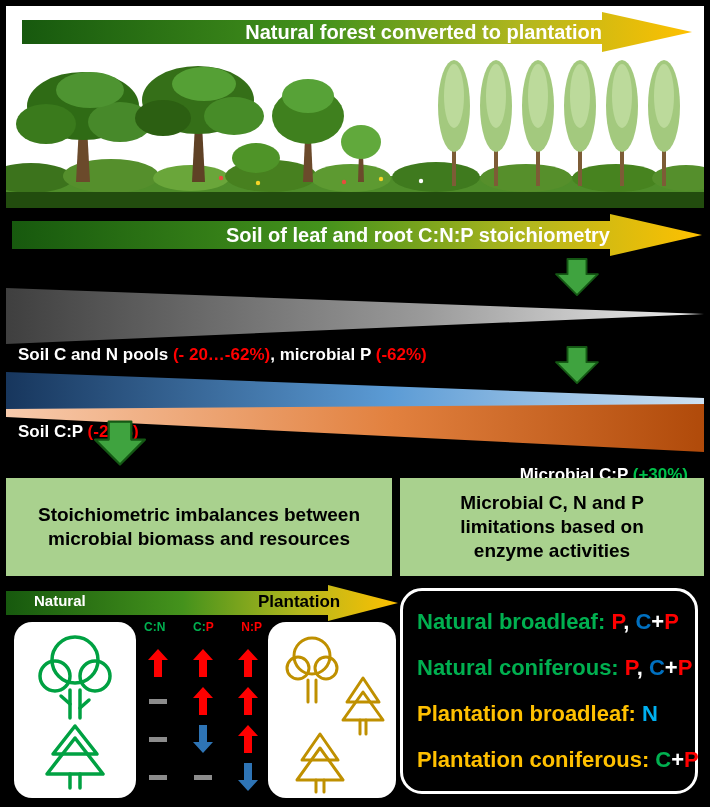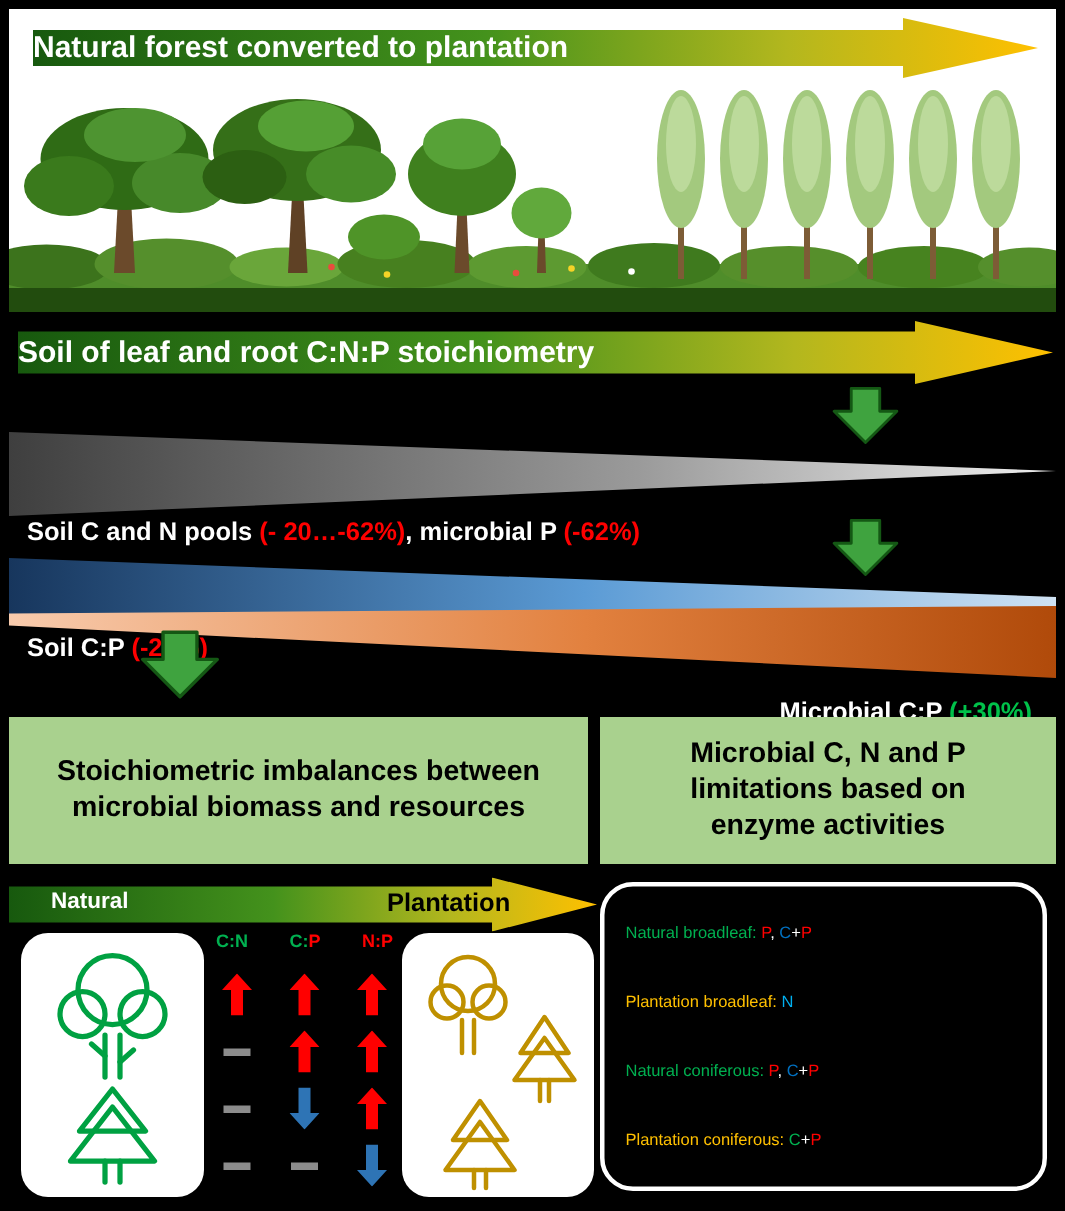--- a/index.html
+++ b/index.html
@@ -1,35 +1,35 @@
 <!DOCTYPE html>
 <html><head>
 <meta charset="utf-8">
 <style>
   html,body{margin:0;padding:0;background:#000;}
   .page{position:relative;width:710px;height:807px;background:#000;overflow:hidden;
         font-family:"Liberation Sans",sans-serif;}
   .abs{position:absolute;}
   .photo-panel{position:absolute;left:6px;top:6px;width:698px;height:202px;background:#ffffff;overflow:hidden;}
-  .banner-label{position:absolute;text-align:left;color:#fff;font-weight:bold;white-space:nowrap;}
+  .banner-label{position:absolute;text-align:right;color:#fff;font-weight:bold;white-space:nowrap;}
   .wedge-label{position:absolute;font-weight:bold;font-size:17px;white-space:nowrap;color:#fff;margin-top:40px;}
   .green-box{position:absolute;top:478px;height:98px;background:#A9D18E;color:#000;font-weight:bold;
              font-size:19px;line-height:1.28;display:flex;align-items:center;justify-content:center;
              text-align:center;box-sizing:border-box;}
   .tree-card{position:absolute;top:622px;height:176px;background:#fff;border-radius:18px;overflow:hidden;}
   .ratio-row{position:absolute;left:138px;top:620px;width:130px;height:22px;display:flex;
              justify-content:space-between;padding:0 6px;box-sizing:border-box;
              font-size:12px;font-weight:bold;}
   .change-grid{position:absolute;left:136px;top:644px;width:134px;height:152px;display:grid;
                grid-template-columns:repeat(3,1fr);grid-template-rows:repeat(4,1fr);}
   .grid-cell{display:flex;align-items:center;justify-content:center;}
   .limit-panel{position:absolute;left:400px;top:588px;width:298px;height:206px;background:#000;
                border:3px solid #fff;border-radius:22px;box-sizing:border-box;display:flex;
                flex-direction:column;justify-content:space-around;padding:8px 14px;}
-  .limit-line{font-size:11px;font-weight:normal;white-space:nowrap;}
+  .limit-line{font-size:22px;font-weight:bold;white-space:nowrap;}
 </style>
 </head>
 <body>
 
 <div class="page">
 
   <div class="photo-panel">
 
     <svg class="abs" style="left:0;top:44px" width="698" height="158" viewBox="0 0 698 158">
       <g>
@@ -311,18 +311,18 @@
           <path d="M52,126 L75,158 L29,158 Z"></path>
           <path d="M48,158 L48,170"></path>
             <path d="M56,158 L56,170"></path>
         </g>
       </g>
     </svg>
   </div>
 
   <div class="limit-panel">
     <div class="limit-line"><span style="color: rgb(0, 176, 80);">Natural broadleaf: </span><span style="color: rgb(255, 0, 0);">P</span><span style="color: rgb(255, 255, 255);">, </span><span style="color: rgb(0, 112, 192);">C</span><span style="color: rgb(255, 255, 255);">+</span><span style="color: rgb(255, 0, 0);">P</span></div>
+    <div class="limit-line"><span style="color: rgb(0, 176, 80);">Natural coniferous: </span><span style="color: rgb(255, 0, 0);">P</span><span style="color: rgb(255, 255, 255);">, </span><span style="color: rgb(0, 112, 192);">C</span><span style="color: rgb(255, 255, 255);">+</span><span style="color: rgb(255, 0, 0);">P</span></div>
     <div class="limit-line"><span style="color: rgb(255, 192, 0);">Plantation broadleaf: </span><span style="color: rgb(0, 176, 240);">N</span></div>
-    <div class="limit-line"><span style="color: rgb(0, 176, 80);">Natural coniferous: </span><span style="color: rgb(255, 0, 0);">P</span><span style="color: rgb(255, 255, 255);">, </span><span style="color: rgb(0, 112, 192);">C</span><span style="color: rgb(255, 255, 255);">+</span><span style="color: rgb(255, 0, 0);">P</span></div>
     <div class="limit-line"><span style="color: rgb(255, 192, 0);">Plantation coniferous: </span><span style="color: rgb(0, 176, 80);">C</span><span style="color: rgb(255, 255, 255);">+</span><span style="color: rgb(255, 0, 0);">P</span></div>
   </div>
 
 </div>
 
 </body></html>

